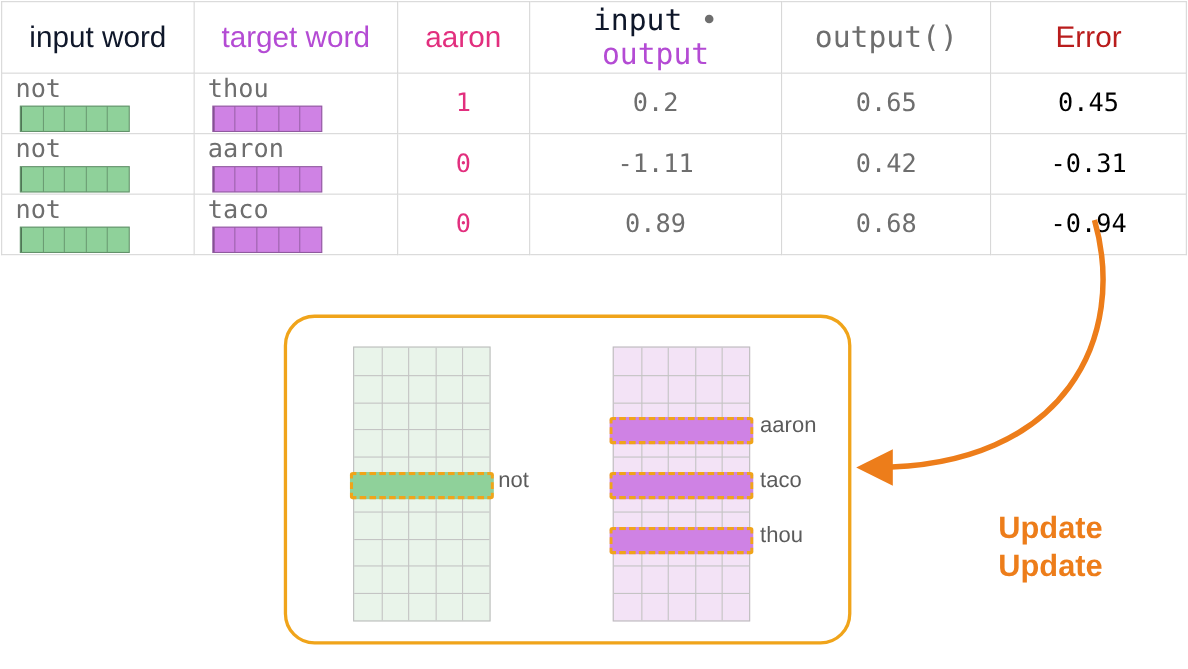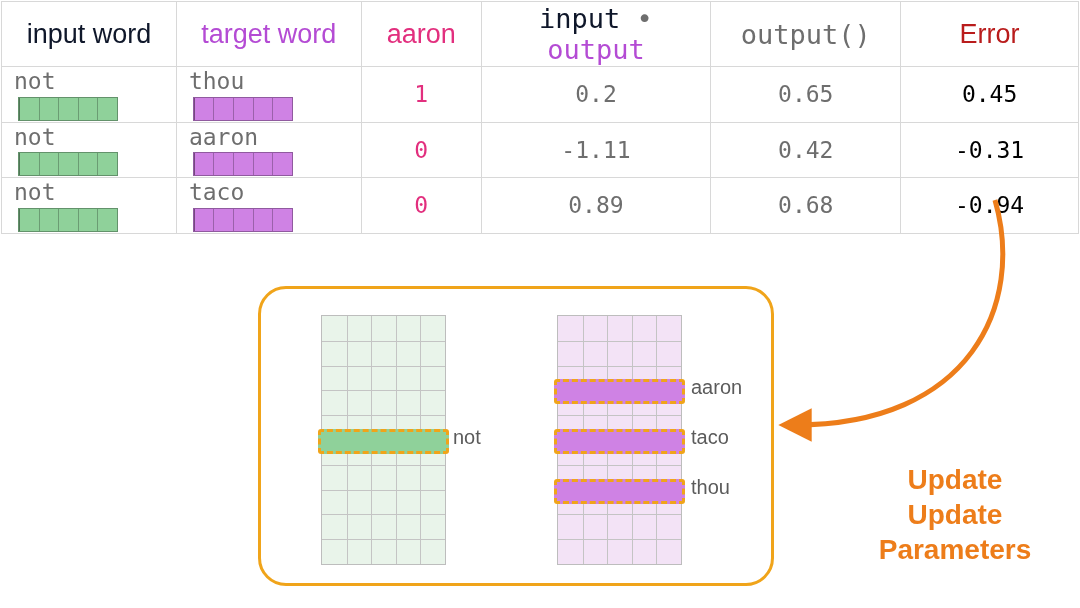--- a/index.html
+++ b/index.html
@@ -238,14 +238,13 @@
     <marker id="ah" viewBox="0 0 12 12" refX="6" refY="6" markerWidth="8" markerHeight="8" orient="auto-start-reverse">
       <path d="M1 1 L11 6 L1 11 Z" fill="#ed7d1a"></path>
     </marker>
   </defs>
   <path d="M225 5 C 255 110, 200 230, 25 230" fill="none" stroke="#ed7d1a" stroke-width="5" marker-end="url(#ah)"></path>
 </svg>
 
 <div class="update-label">
   <span>Update</span><br>
   <span>Update</span><br>
-  <span>Parameters</span>
 </div>
 
 </body></html>

